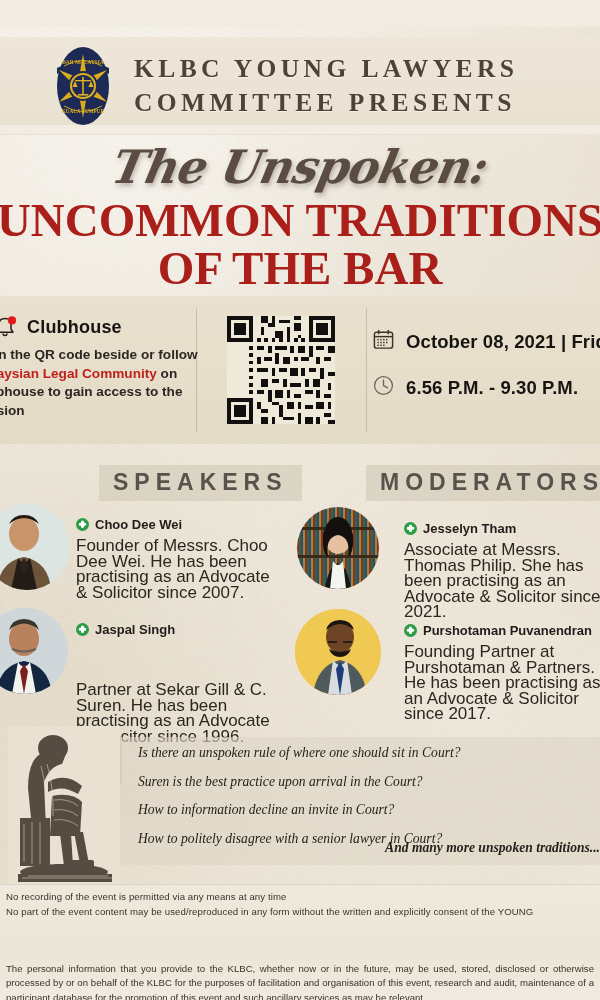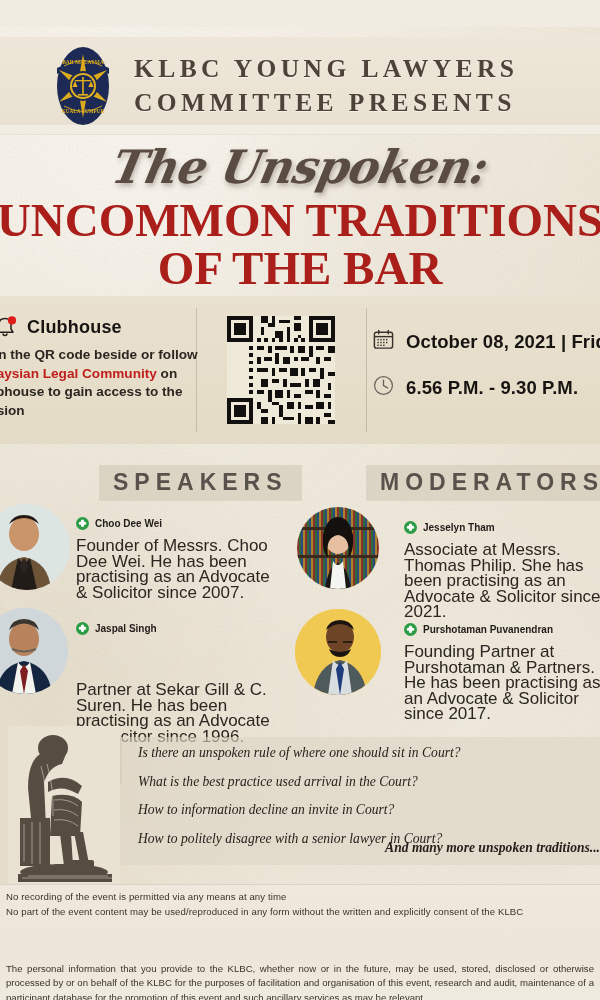--- a/index.html
+++ b/index.html
@@ -121,21 +121,21 @@
     background: rgba(214,205,187,.72);
     padding: 4px 14px 5px 14px;
   }
   .sec-head.spk { left: 59px; margin-left: 40px; }
   .sec-head.mod { left: 366px; }
 
   .person { position:absolute; }
   .avatar { position:absolute; border-radius:50%; overflow:hidden; }
   .pname {
     position:absolute; display:flex; align-items:center; gap:6px;
-    font-size:10px; font-weight:bold; color:#201c19; white-space:nowrap;
+    font-size:13px; font-weight:bold; color:#201c19; white-space:nowrap;
   }
   .ch-dot { width:13px; height:13px; flex:0 0 auto; }
   .pbio { position:absolute; font-size:17px; line-height:15.6px; color:#2b2620; }
 
   
   .q-panel {
     position:absolute; left:118px; top:737px; width:520px; height:128px;
     background: rgba(221,213,197,.62);
   }
   .q-notch { position:absolute; left:104px; top:737px; width:18px; height:48px; background:rgba(196,186,167,.75); }
@@ -502,24 +502,24 @@
         <path d="M46 74 q14 -2 24 6"></path>
           <path d="M46 84 q14 -2 24 6"></path>
         <path d="M46 94 q14 -2 24 6"></path>
         <path d="M16 98 v38 M24 96 v42 M32 96 v42"></path>
         <path d="M14 152 h90 M20 150 h80"></path>
       </g>
     </svg>
   </div>
   <div class="q-list">
     <div class="q-item">Is there an unspoken rule of where one should sit in Court?</div>
-    <div class="q-item">What is the best practice used arrival in the Court?</div>
+    <div class="q-item">Suren is the best practice upon arrival in the Court?</div>
     <div class="q-item">How to information decline an invite in Court?</div>
     <div class="q-item">How to politely disagree with a senior lawyer in Court?</div>
   </div>
   <div class="q-more">And many more unspoken traditions...</div>
 
   <div class="footer"></div>
   <div class="f-rule"></div>
   <div class="f-line a">No recording of the event is permitted via any means at any time</div>
-  <div class="f-line b">No part of the event content may be used/reproduced in any form without the written and explicitly consent of the KLBC</div>
+  <div class="f-line b">No part of the event content may be used/reproduced in any form without the written and explicitly consent of the YOUNG</div>
   <div class="f-para">The personal information that you provide to the KLBC, whether now or in the future, may be used, stored, disclosed or otherwise processed by or on behalf of the KLBC for the purposes of facilitation and organisation of this event, research and audit, maintenance of a participant database for the promotion of this event and such ancillary services as may be relevant.</div>
 </div>
 
 </body></html>

